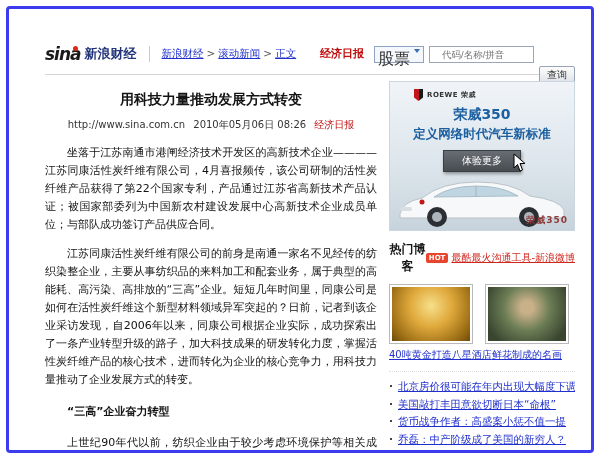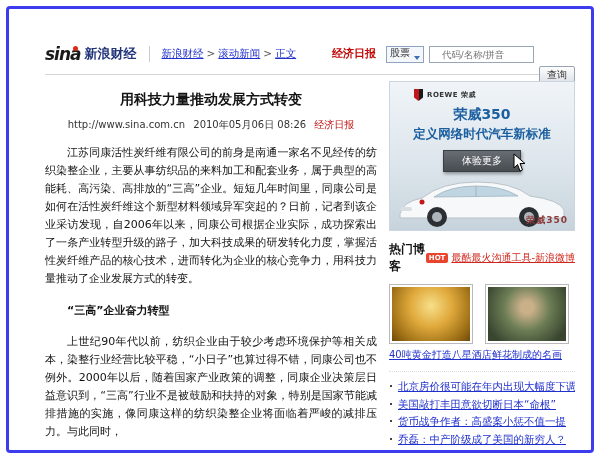--- a/index.html
+++ b/index.html
@@ -11,21 +11,21 @@
   .hdr { display:flex; align-items:center; margin:32px 16px 0 36px; height:26px; }
   .sina-logo { font-style:italic; font-weight:bold; font-size:17px; color:#1a1a1a; letter-spacing:-1px; position:relative; }
   .sina-logo .eye { position:absolute; top:-2px; left:22px; width:5px; height:5px; background:#d92b18; border-radius:50%; }
   .sina-sub { font-weight:bold; font-size:13px; color:#23357a; margin-left:4px; }
   .hdr-divider { width:1px; height:16px; background:#ccc; margin:0 12px; }
   .crumbs { font-size:10.5px; color:#2030cc; }
   .crumbs a { color:#2030cc; text-decoration:underline; cursor:pointer; }
   .crumbs .sep { color:#555; text-decoration:none; margin:0 3px; }
   .hdr-spacer { flex:1; }
   .media-logo { color:#c00b0b; font-weight:bold; font-size:11px; font-family:"DejaVu Serif","Liberation Serif",serif; margin-right:10px; line-height:10px; text-align:center; }
-  .stock-select { display:inline-flex; align-items:flex-end; border:1px solid #8ea4c0; background:#f4f7fb; font-size:10px; color:#333; padding:2px 3px; height:17px; }
+  .stock-select { display:inline-flex; align-items:flex-start; border:1px solid #8ea4c0; background:#f4f7fb; font-size:16px; color:#333; padding:2px 3px; height:17px; }
   .stock-select .arrow { width:0; height:0; border-left:3px solid transparent; border-right:3px solid transparent; border-top:4px solid #3b6db5; margin-left:4px; }
   .stock-input { width:105px; height:17px; border:1px solid #9aa7b5; font-size:9.5px; color:#888; padding:0 12px; margin:0 5px; }
   .stock-btn { height:17px; font-size:10px; color:#333; background:linear-gradient(#fdfdfd,#dfe3e8); border:1px solid #97a4b3; border-radius:2px; padding:0 7px; cursor:pointer;margin-top:41px; }
 
   .hdr-rule { border-bottom:1px solid #d5d5d5; margin:7px 16px 0 36px; }
 
   
   .main { display:flex; margin:6px 16px 0 36px; gap:12px; }
   .colL { flex:1; min-width:0; }
   .colR { width:186px; flex:none; }
@@ -44,21 +44,21 @@
   .ad-h1 { margin-top:24px; text-align:center; font-size:14px; font-weight:bold; color:#1b5fa0; }
   .ad-h2 { text-align:center; font-size:12.5px; font-weight:bold; color:#1b5fa0; margin-top:2px; }
   .ad-btn-wrap { position:relative; width:78px; margin:7px auto 0; }
   .ad-btn { width:100%; background:linear-gradient(#676d73,#474c51); color:#fff; font-size:10px; border:1px solid #3a3f44; padding:3px 0; text-align:center; cursor:pointer; box-shadow:1px 2px 3px rgba(0,0,0,.35); }
   .cursor-icon { position:absolute; right:-6px; top:4px; }
   .ad-car { position:absolute; left:2px; bottom:2px; }
   .ad-mark { position:absolute; right:6px; bottom:3px; font-size:9px; font-weight:bold; color:#8d3a3a; letter-spacing:1px; }
 
   
   .hotblog { margin-top:10px; }
-  .hb-head { display:flex; align-items:center; }
+  .hb-head { display:flex; align-items:center;text-align:center; }
   .hb-title { font-size:12px; font-weight:bold; color:#141414; }
   .hb-right { margin-left:auto; display:flex; align-items:center; gap:3px; }
   .hot-badge { background:#e8442e; color:#fff; font-size:7px; font-weight:bold; padding:1px 3px; border-radius:2px; }
   .hb-link { font-size:10px; color:#d0281e; text-decoration:underline; cursor:pointer; white-space:nowrap; }
   .hb-photos { display:flex; gap:12px; margin-top:9px; }
   .hb-photo { width:84px; }
   .hb-img { height:60px; border:1px solid #b9b9b9; background:#fff; padding:2px; cursor:pointer; }
   .hb-img .fill { width:100%; height:100%; }
   .img-gold { background:radial-gradient(circle at 50% 35%, #f7e08a 0%, #e0a93c 40%, #9a6d14 80%, #6d4a0b 100%); }
   .img-mona { background:radial-gradient(circle at 50% 38%, #c9b089 12%, #6b7d55 45%, #39452f 85%); }
@@ -97,20 +97,21 @@
 
   <div class="main">
 
     <div class="colL">
       <div class="art-title">用科技力量推动发展方式转变</div>
       <div class="byline">
         <span>http://www.sina.com.cn</span>
         <span style="margin-left:5px;">2010年05月06日 08:26</span>
         <a class="src">经济日报</a>
       </div>
+      <p class="para">坐落于江苏南通市港闸经济技术开发区的高新技术企业————江苏同康活性炭纤维有限公司，4月喜报频传，该公司研制的活性炭纤维产品获得了第22个国家专利，产品通过江苏省高新技术产品认证；被国家部委列为中国新农村建设发展中心高新技术企业成员单位；与部队成功签订产品供应合同。</p>
       <p class="para">江苏同康活性炭纤维有限公司的前身是南通一家名不见经传的纺织染整企业，主要从事纺织品的来料加工和配套业务，属于典型的高能耗、高污染、高排放的“三高”企业。短短几年时间里，同康公司是如何在活性炭纤维这个新型材料领域异军突起的？日前，记者到该企业采访发现，自2006年以来，同康公司根据企业实际，成功探索出了一条产业转型升级的路子，加大科技成果的研发转化力度，掌握活性炭纤维产品的核心技术，进而转化为企业的核心竞争力，用科技力量推动了企业发展方式的转变。</p>
       <p class="subhead">“三高”企业奋力转型</p>
       <p class="para">
         <span>上世纪90年代以前，纺织企业由于较少考虑环境保护等相关成本，染整行业经营比较平稳，“小日子”也算过得不错，同康公司也不例外。2000年以后，随着国家产业政策的调整，同康企业决策层日益意识到，“三高”行业不是被鼓励和扶持的对象，特别是国家节能减排措施的实施，像同康这样的纺织染整企业将面临着严峻的减排压力。与此同时，</span>
       </p>
 
     </div>
 
     <div class="colR">
 

